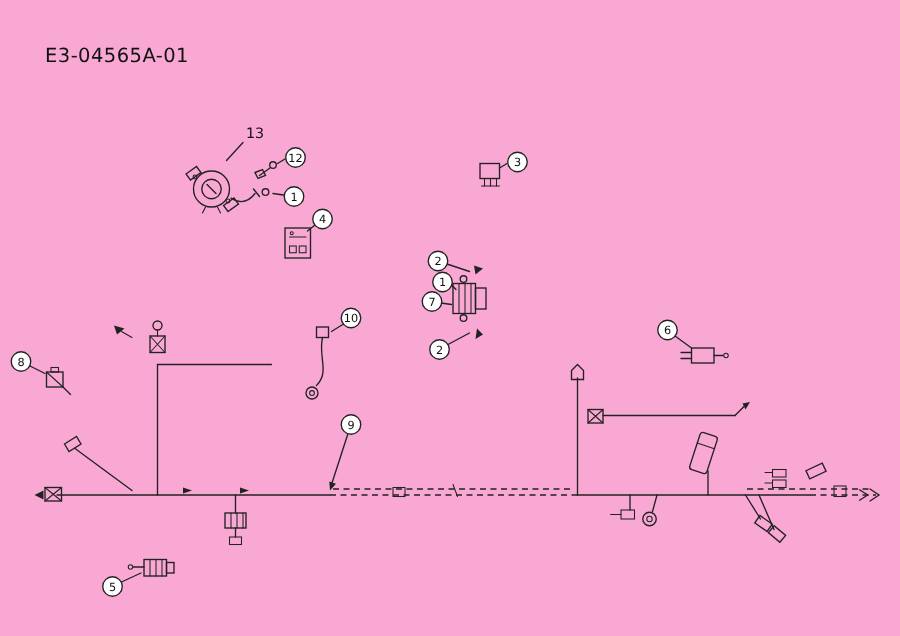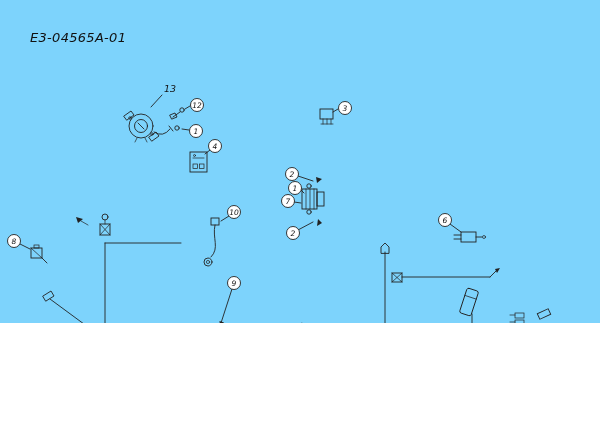--- a/index.html
+++ b/index.html
@@ -1,23 +1,22 @@
 <!DOCTYPE html>
 <html><head>
 <meta charset="utf-8">
 <style>
   html, body { margin: 0; padding: 0; background: #ffffff; }
   .page {
     position: relative;
     width: 600px;
-    height: 323px;
-    background: #7dd3fc;
+    height: 424px;
+    background: #f9a8d4;
     font-family: "DejaVu Sans", sans-serif;
     overflow: hidden;
-    font-style: italic;
   }
   .title {
     position: absolute;
     left: 30px;
     top: 30px;
     font-size: 13px;
     color: #111;
     letter-spacing: 0.3px;
   }
   svg { position: absolute; left: 0; top: 0; }

